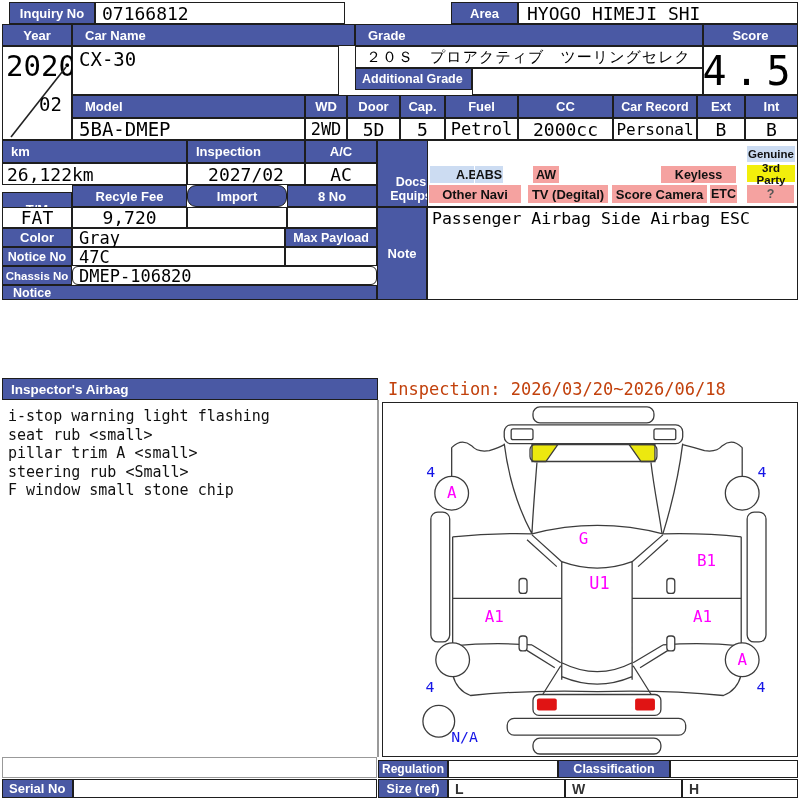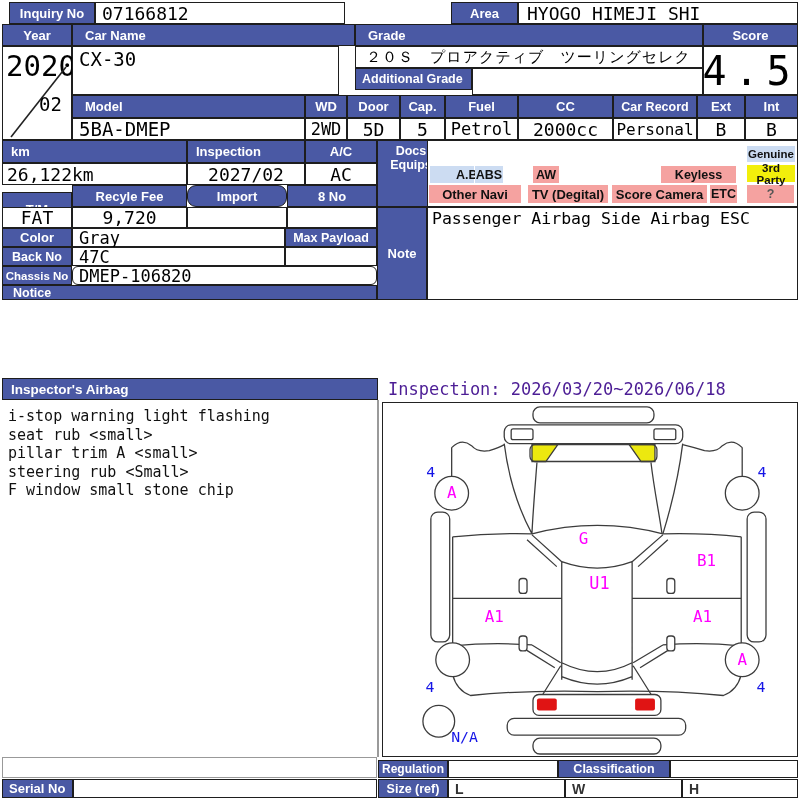--- a/index.html
+++ b/index.html
@@ -69,21 +69,21 @@
   <div class="c w" style="left:400px;top:118px;width:45px;height:22px;">5</div>
   <div class="c w" style="left:445px;top:118px;width:73px;height:22px;font-size:17px;">Petrol</div>
   <div class="c w" style="left:518px;top:118px;width:95px;height:22px;">2000cc</div>
   <div class="c w" style="left:613px;top:118px;width:84px;height:22px;font-size:16px;">Personal</div>
   <div class="c w" style="left:697px;top:118px;width:48px;height:22px;">B</div>
   <div class="c w" style="left:745px;top:118px;width:53px;height:22px;">B</div>
 
   <div class="c h l" style="left:2px;top:140px;width:185px;height:23px;">km</div>
   <div class="c h l" style="left:187px;top:140px;width:118px;height:23px;">Inspection</div>
   <div class="c h" style="left:305px;top:140px;width:72px;height:23px;">A/C</div>
-  <div class="c h" style="left:377px;top:140px;width:68px;height:67px;flex-direction:column;justify-content:flex-start;font-size:12.5px;padding:3px 4px;">
+  <div class="c h" style="left:377px;top:140px;width:68px;height:67px;flex-direction:column;justify-content:flex-end;font-size:12.5px;padding:3px 4px;">
     <span>Docs</span>
     <span>Equips</span>
   </div>
   <div class="c w" style="left:427px;top:140px;width:371px;height:67px;"></div>
 
   <div class="c w l" style="left:2px;top:163px;width:185px;height:22px;padding-left:4px;">26,122km</div>
   <div class="c w" style="left:187px;top:163px;width:118px;height:22px;">2027/02</div>
   <div class="c w" style="left:305px;top:163px;width:72px;height:22px;">AC</div>
 
   <div class="chip cb" style="left:430px;top:166px;width:41px;height:17px;padding-left:44px;">A.Bag</div>
@@ -108,40 +108,40 @@
   <div class="c w" style="left:187px;top:207px;width:100px;height:21px;"></div>
   <div class="c w" style="left:287px;top:207px;width:90px;height:21px;"></div>
 
   <div class="c h" style="left:377px;top:207px;width:50px;height:93px;">Note</div>
   <div class="c w l top" style="left:427px;top:207px;width:371px;height:93px;font-size:16.5px;padding-left:4px;">Passenger Airbag Side Airbag ESC</div>
 
   <div class="c h" style="left:2px;top:228px;width:70px;height:19px;">Color</div>
   <div class="c w l" style="left:72px;top:228px;width:213px;height:19px;font-size:17px;">Gray</div>
   <div class="c h" style="left:285px;top:228px;width:92px;height:19px;font-size:12.5px;">Max Payload</div>
 
-  <div class="c h" style="left:2px;top:247px;width:70px;height:19px;font-size:12.5px;">Back No</div>
+  <div class="c h" style="left:2px;top:247px;width:70px;height:19px;font-size:12.5px;">Notice No</div>
   <div class="c w l" style="left:72px;top:247px;width:213px;height:19px;font-size:17px;">47C</div>
   <div class="c w" style="left:285px;top:247px;width:92px;height:19px;"></div>
 
   <div class="c h" style="left:2px;top:266px;width:70px;height:19px;font-size:11.5px;">Chassis No</div>
   <div class="c w l" style="left:72px;top:266px;width:305px;height:19px;font-size:17px;border-radius:6px;">DMEP-106820</div>
 
   <div class="c h l" style="left:2px;top:285px;width:375px;height:15px;font-size:12.5px;padding-left:10px;">Notice</div>
 
   <div class="c h l" style="left:2px;top:378px;width:376px;height:22px;font-size:13.5px;">Inspector's Airbag</div>
   <div class="c" style="left:8px;top:407px;width:365px;">
     <div class="comment-line">i-stop warning light flashing</div>
     <div class="comment-line">seat rub &lt;small&gt;</div>
     <div class="comment-line">pillar trim A &lt;small&gt;</div>
     <div class="comment-line">steering rub &lt;Small&gt;</div>
     <div class="comment-line">F window small stone chip</div>
   </div>
   <div class="c" style="left:377px;top:400px;width:2px;height:357px;background:#9a9a9a;"></div>
 
-  <div class="c mono" style="left:388px;top:379px;font-size:17px;color:#4c1d95;">Inspection: 2026/03/20~2026/06/18</div>
+  <div class="c mono" style="left:388px;top:379px;font-size:17px;color:#c2410c;">Inspection: 2026/03/20~2026/06/18</div>
 
   <div class="c" style="left:382px;top:402px;width:416px;height:355px;border:1.5px solid #222;background:#fff;">
     <svg width="413" height="352" viewBox="382 402 416 355">
       <g stroke="#3c3c3c" stroke-width="1.3" fill="none">
 
         <rect x="533" y="406" width="122" height="16" rx="7"></rect>
         <rect x="504" y="424" width="180" height="19" rx="7"></rect>
         <rect x="511" y="428" width="22" height="11" rx="2"></rect>
         <rect x="655" y="428" width="22" height="11" rx="2"></rect>
 

